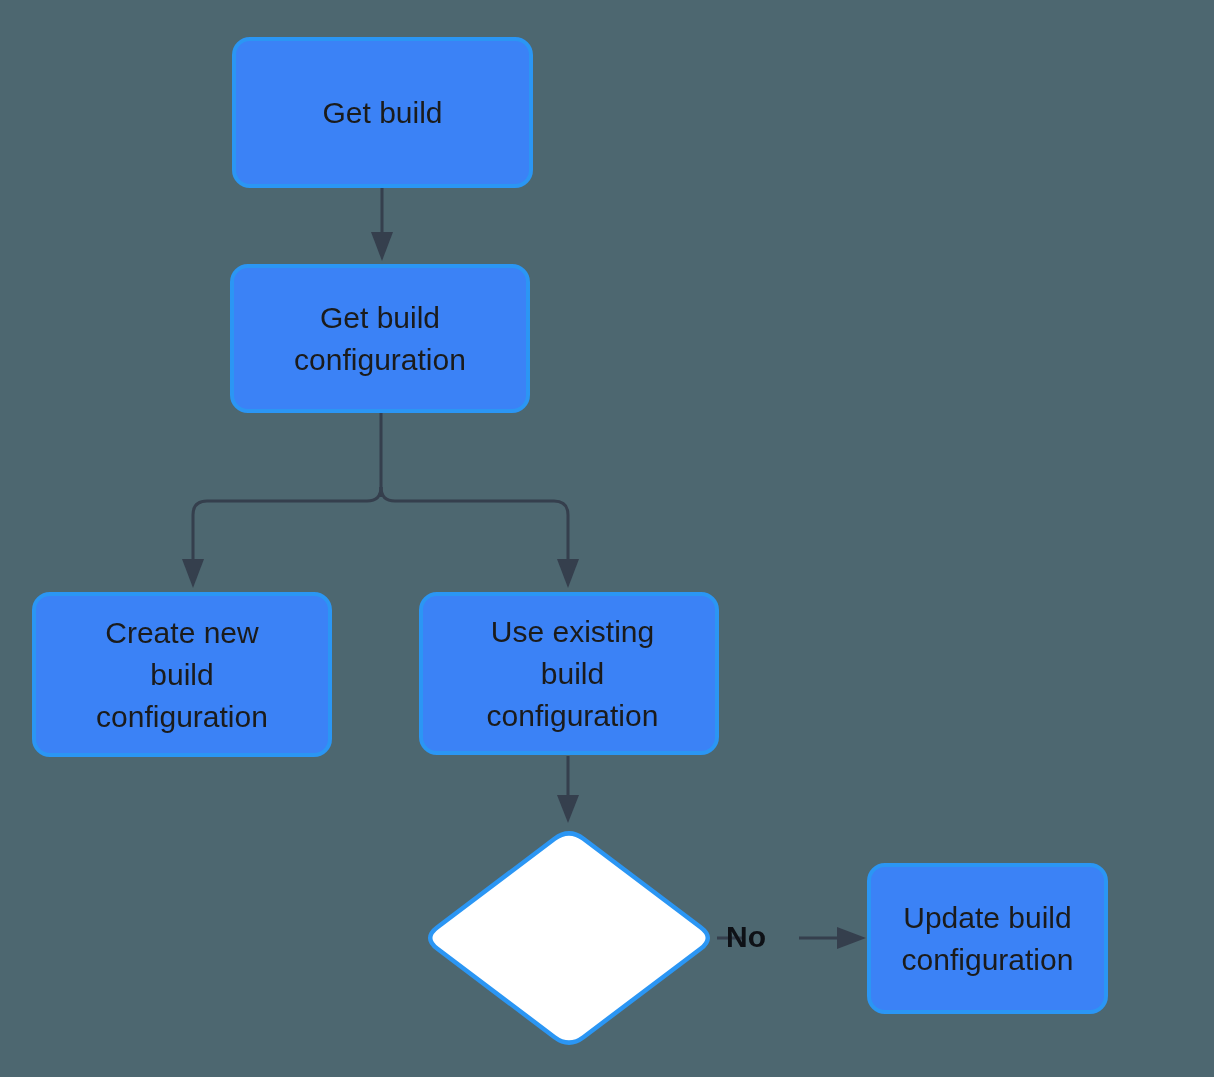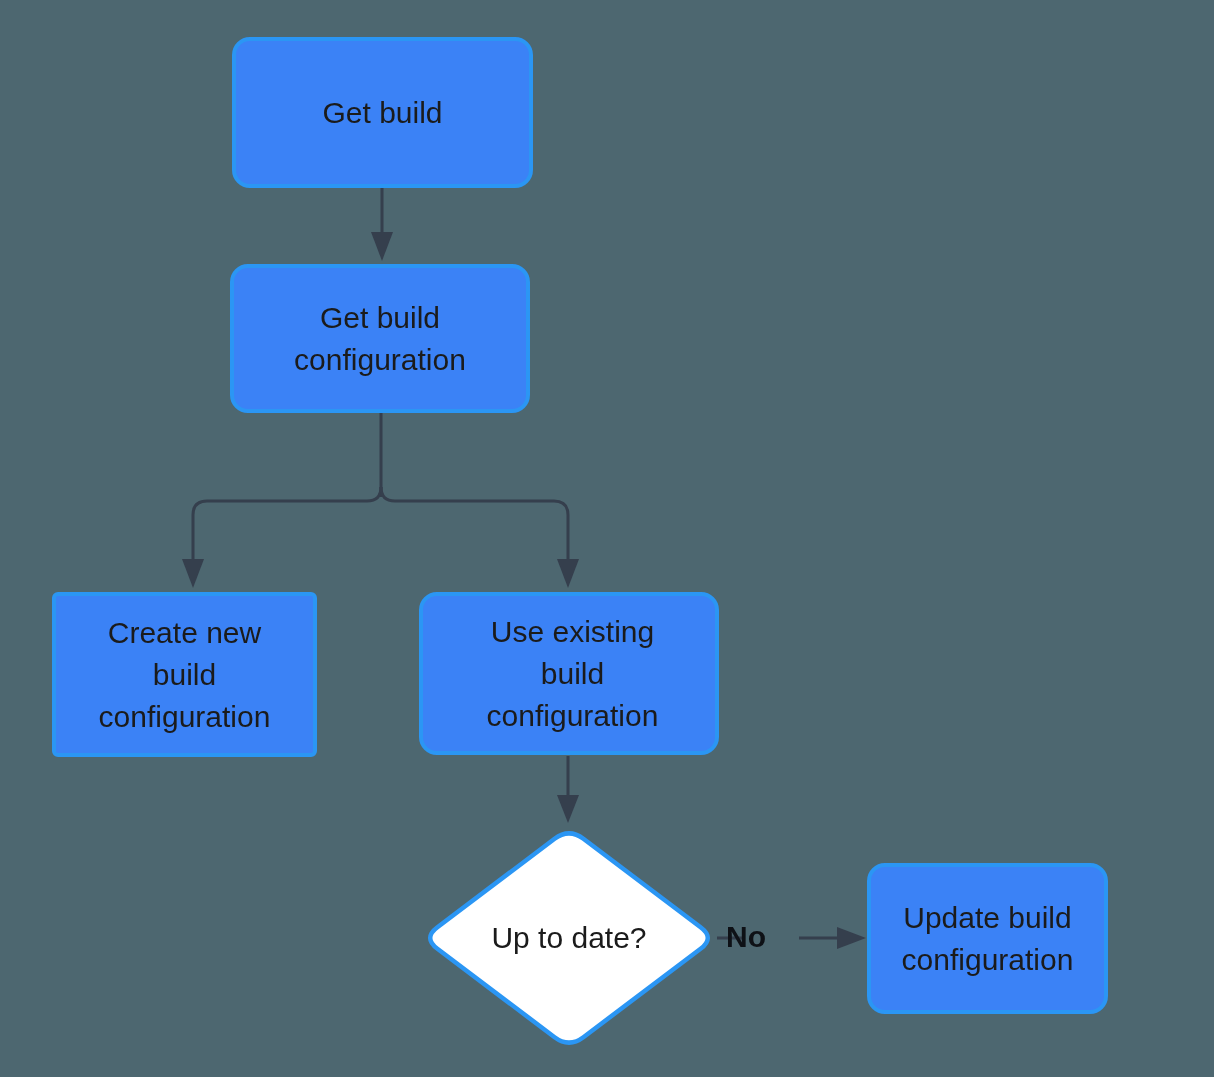--- a/index.html
+++ b/index.html
@@ -32,21 +32,21 @@
     align-items: center;
     justify-content: center;
     text-align: center;
     font-size: 30px;
     line-height: 42px;
     color: #1b1b1b;
     white-space: pre-line;
   }
   .node-get-build            { left: 232px; top: 37px;  width: 301px; height: 151px; }
   .node-get-build-config     { left: 230px; top: 264px; width: 300px; height: 149px; }
-  .node-create-new-config    { left: 52px;  top: 592px; width: 265px; height: 165px; border-radius: 6px; }
+  .node-create-new-config    { left: 32px;  top: 592px; width: 300px; height: 165px; }
   .node-use-existing-config  { left: 419px; top: 592px; width: 300px; height: 163px; padding-left: 7px; }
   .node-update-build-config  { left: 867px; top: 863px; width: 241px; height: 151px; text-align: center; }
   .diamond-label {
     position: absolute;
     left: 569px;
     top: 938px;
     transform: translate(-50%, -50%);
     font-size: 30px;
     line-height: 42px;
     color: #1b1b1b;
@@ -111,21 +111,20 @@
 build
 configuration</span>
   </div>
 
   <div class="node node-use-existing-config">
     <span>Use existing
 build
 configuration</span>
   </div>
 
-  <div class="diamond-label">Up to date?</div>
 
   <div class="edge-label">No</div>
 
   <div class="node node-update-build-config">
     <span>Update build
 configuration</span>
   </div>
 
 </div>
 

